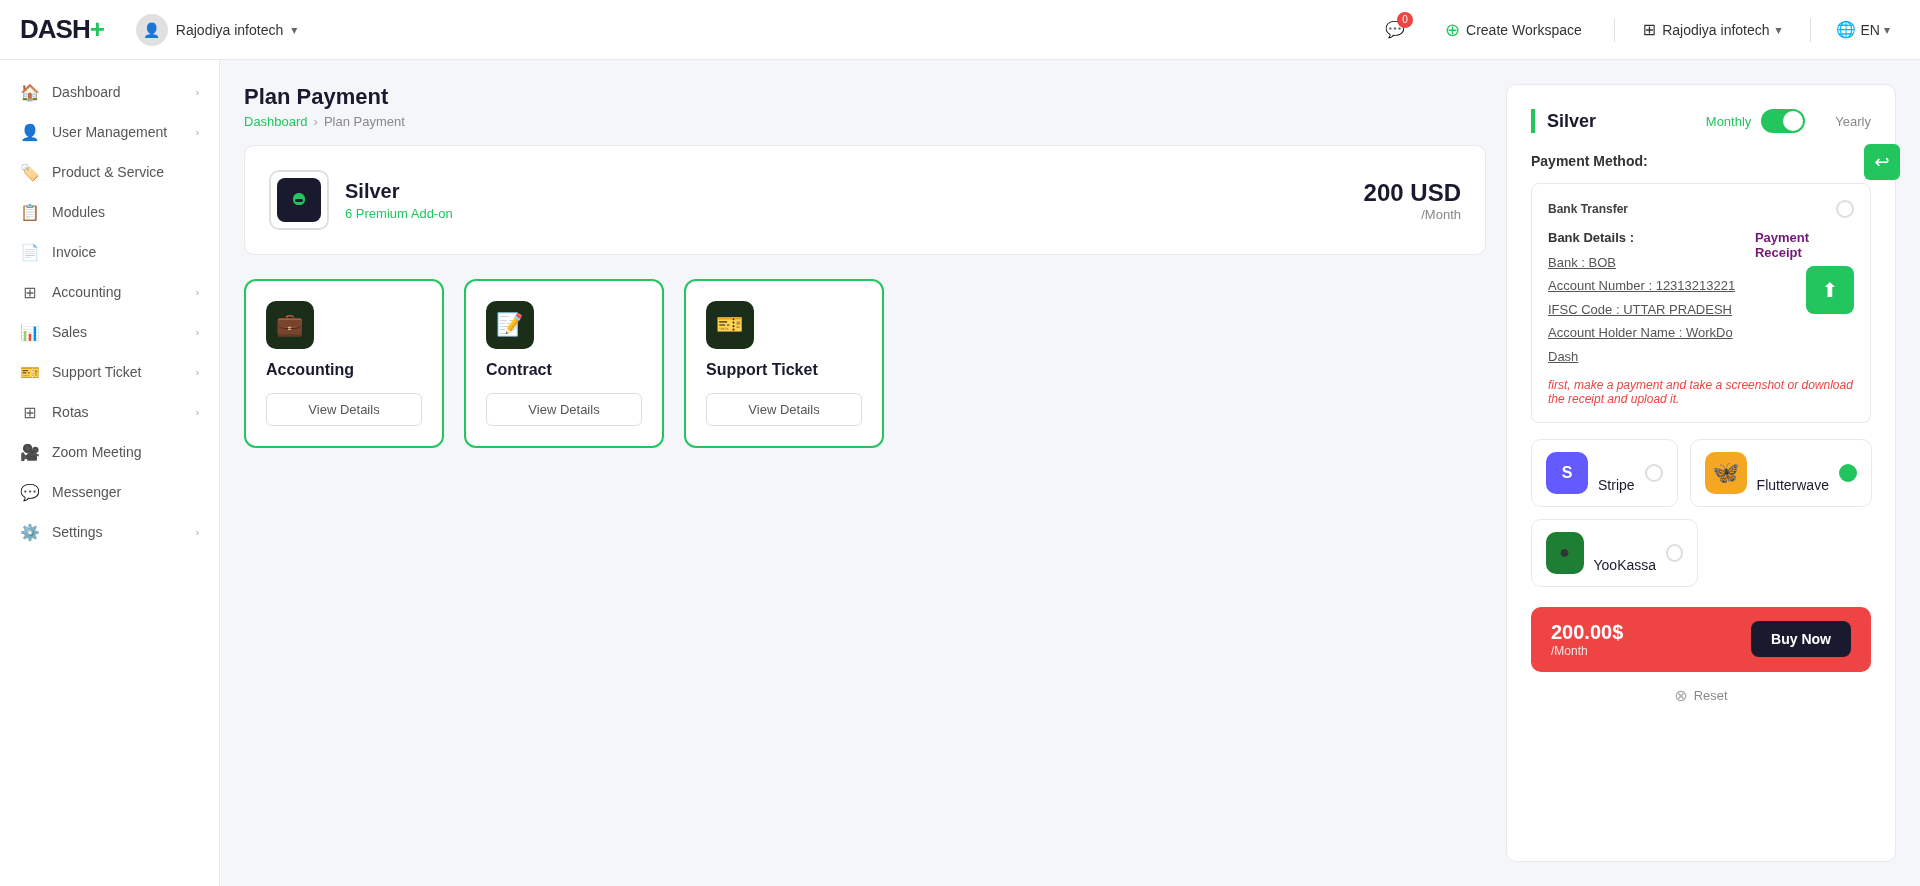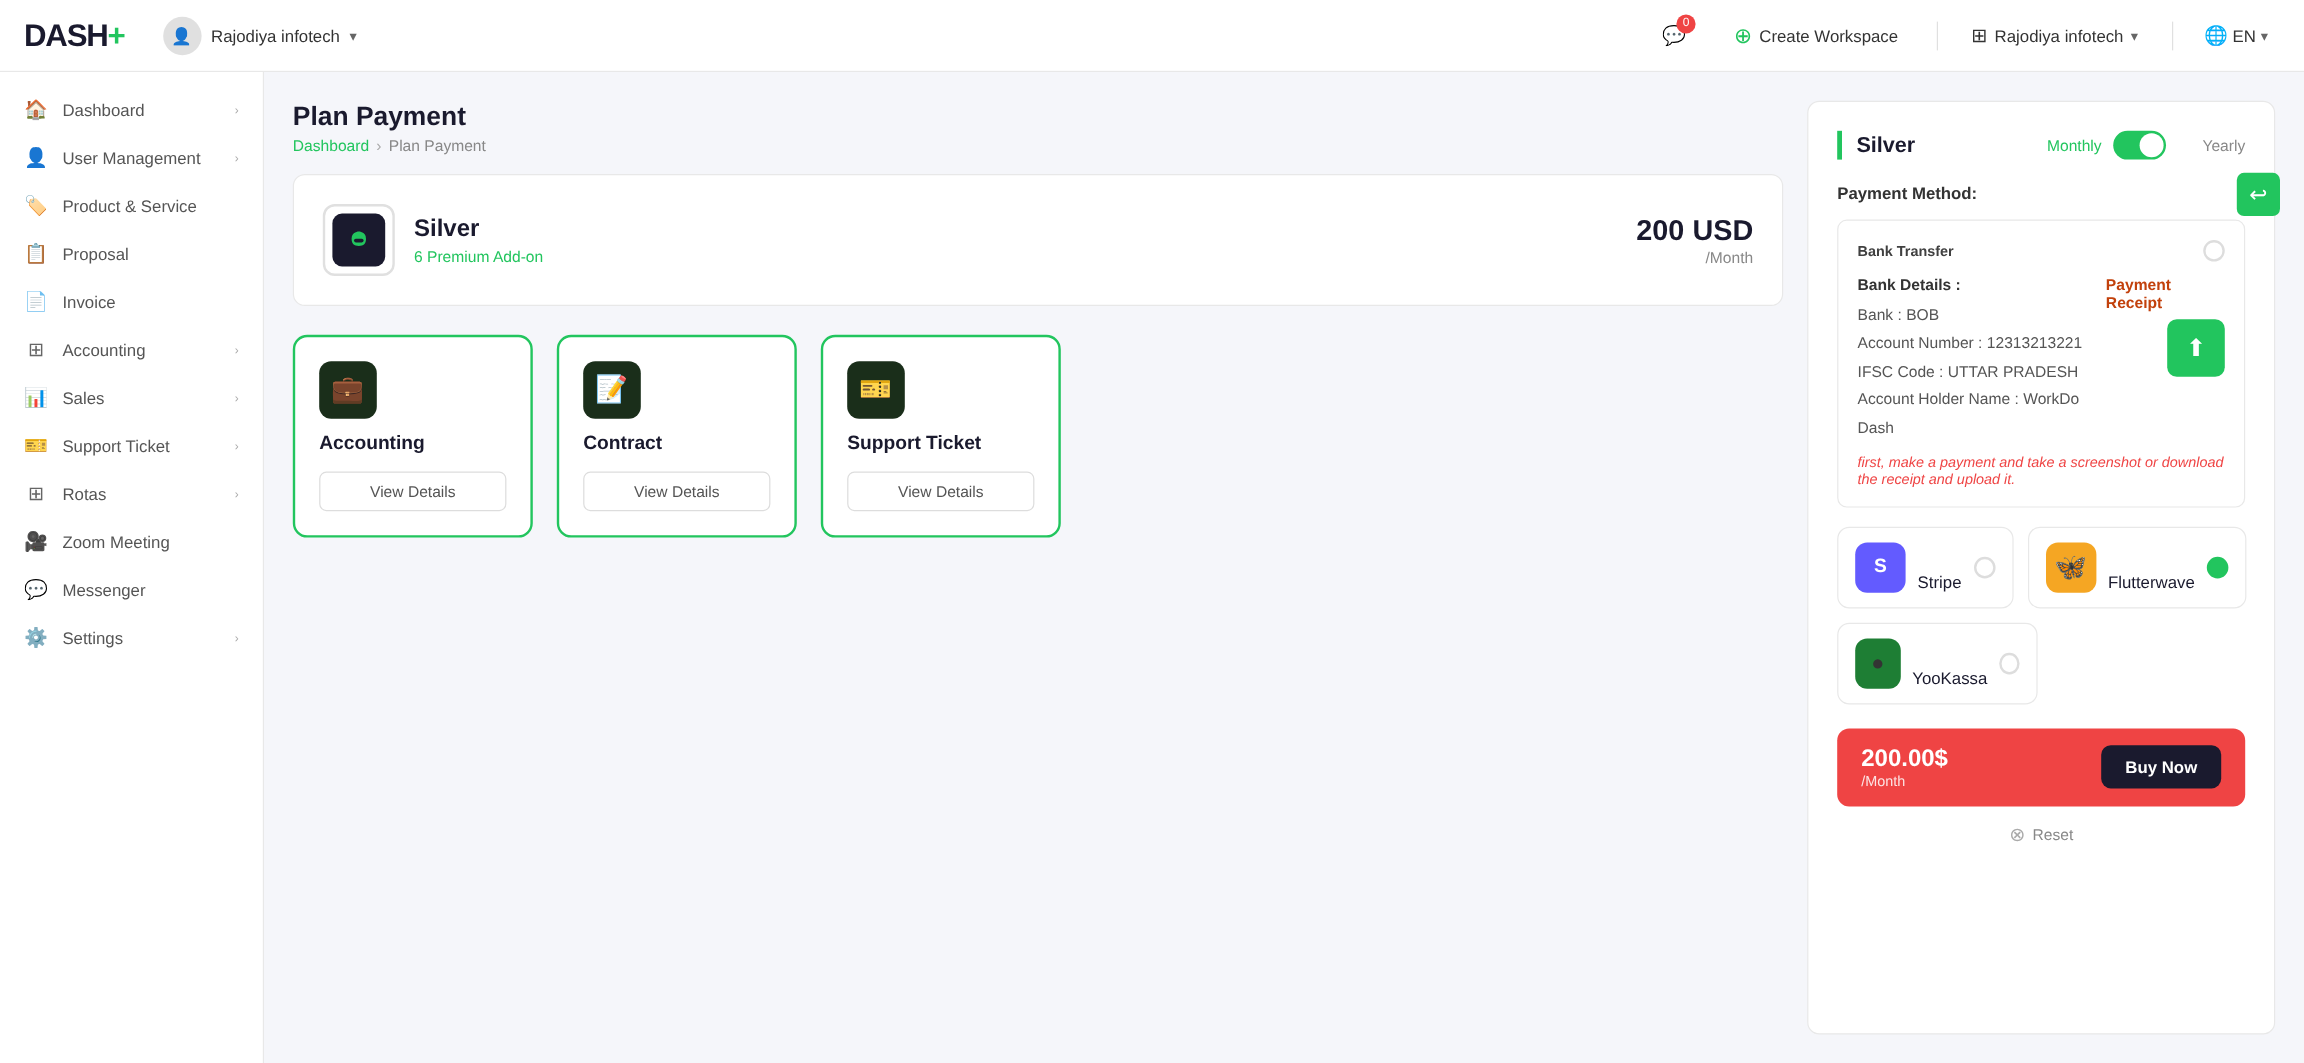--- a/index.html
+++ b/index.html
@@ -168,23 +168,23 @@
     }
     .bank-transfer-title { font-size: 12px; font-weight: 600; color: #404040; }
     .bank-radio {
       width: 18px; height: 18px; border-radius: 50%;
       border: 2px solid #ddd; background: #fff;
     }
     .bank-details-row {
       display: flex; justify-content: space-between; align-items: flex-start;
     }
     .bank-details-label { font-size: 13px; font-weight: 600; color: #333; margin-bottom: 6px; }
-    .bank-info { font-size: 13px; color: #555; line-height: 1.8; }
+    .bank-info { font-size: 13px; color: #555; line-height: 1.8; text-decoration: underline; }
     .payment-receipt-section { display: flex; flex-direction: column; align-items: flex-end; gap: 6px; }
-    .payment-receipt-label { font-size: 13px; font-weight: 600; color: #c2410c; }
+    .payment-receipt-label { font-size: 13px; font-weight: 600; color: #701a75; }
     .upload-btn {
       width: 48px; height: 48px; background: #22c55e; border-radius: 8px;
       display: flex; align-items: center; justify-content: center;
       cursor: pointer; color: #fff; font-size: 20px;
     }
     .bank-note { font-size: 12px; color: #ef4444; margin-top: 10px; font-style: italic; }
 
     .payment-options { display: flex; flex-direction: column; gap: 12px; margin-top: 16px; }
     .payment-row { display: flex; gap: 12px; }
     .payment-option {
@@ -289,21 +289,21 @@
       <div class="sidebar-item">
       <div class="sidebar-item-left">
         <span class="sidebar-icon">🏷️</span>
         <span>Product &amp; Service</span>
       </div>
 
     </div>
       <div class="sidebar-item">
       <div class="sidebar-item-left">
         <span class="sidebar-icon">📋</span>
-        <span>Proposal</span>
+        <span>Modules</span>
       </div>
 
     </div>
       <div class="sidebar-item">
       <div class="sidebar-item-left">
         <span class="sidebar-icon">📄</span>
         <span>Invoice</span>
       </div>
 
     </div>

